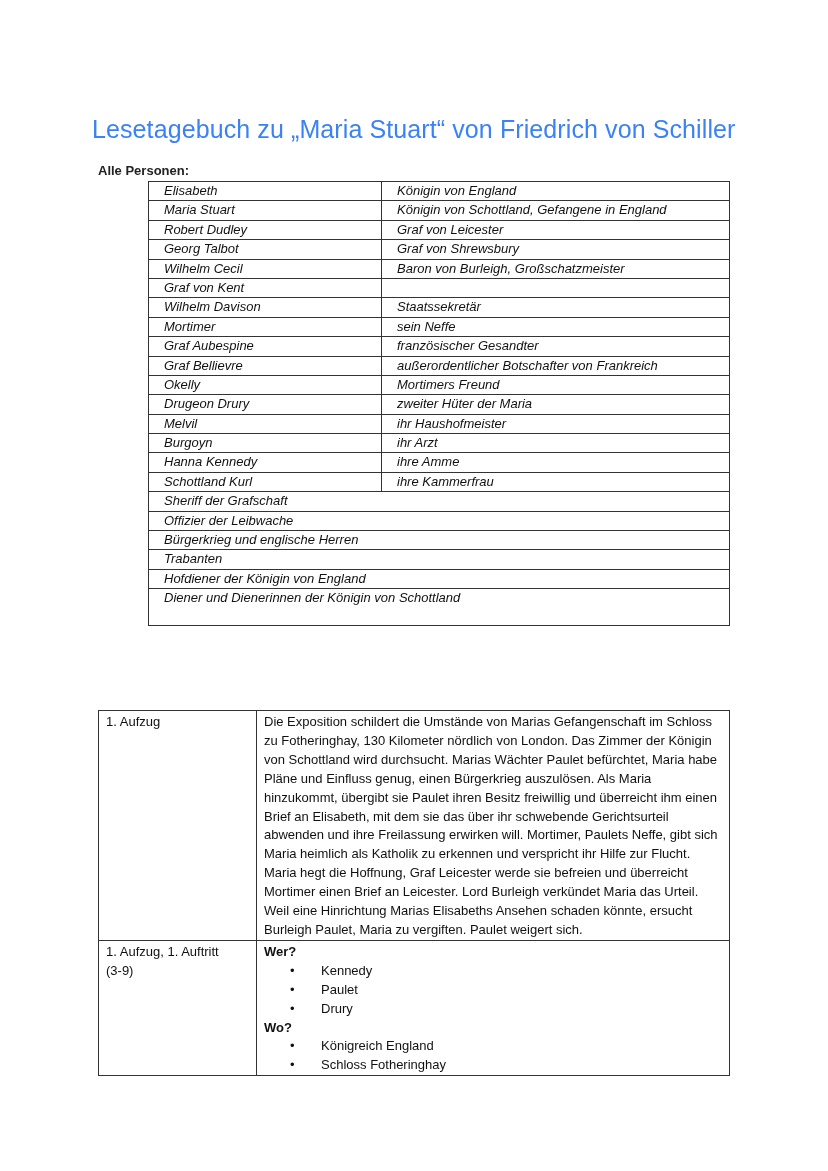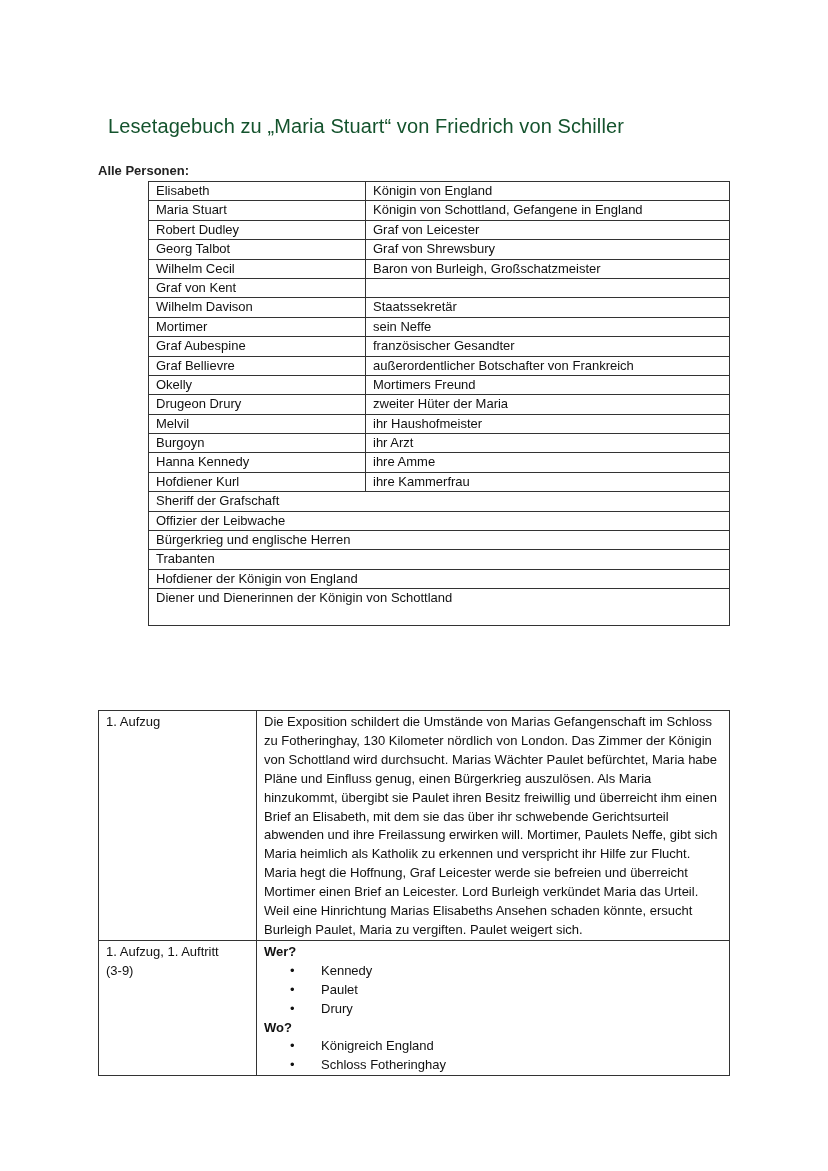--- a/index.html
+++ b/index.html
@@ -1,34 +1,34 @@
 <!DOCTYPE html>
 <html><head>
   <meta charset="utf-8">
   <style>
     html, body { margin: 0; padding: 0; background: #ffffff; }
     body {
       width: 828px; height: 1171px; position: relative; overflow: hidden;
       font-family: "Liberation Sans", sans-serif; color: #111;
     }
     .title {
-      position: absolute; left: 108px; top: 115px;
-      font-size: 20px; color: #14532d; letter-spacing: 0.1px; white-space: nowrap;
+      position: absolute; left: 92px; top: 115px;
+      font-size: 25px; color: #3b82f6; letter-spacing: 0.1px; white-space: nowrap;
     }
     .subtitle {
       position: absolute; left: 98px; top: 163px;
       font-size: 13px; color: #222; font-weight: bold;
     }
     table { border-collapse: collapse; font-size: 13px; }
     .persons {
       position: absolute; left: 148px; top: 181px; width: 582px;
     }
     .persons td {
-      border: 1.3px solid #333; padding: 0 7px; height: 18.4px; line-height: 18px;
-      vertical-align: top; white-space: nowrap;
+      border: 1.3px solid #333; padding: 0 15px; height: 18.4px; line-height: 18px;
+      vertical-align: top; white-space: nowrap; font-style: italic;
     }
     .persons td.name { width: 202px; }
     .persons tr.last td { height: 36px; }
     .acts {
       position: absolute; left: 98px; top: 710px; width: 632px;
     }
     .acts td {
       border: 1.3px solid #333; padding: 2px 7px 0 7px; vertical-align: top;
       line-height: 18.9px;
     }
@@ -103,21 +103,21 @@
       </tr>
       <tr>
         <td class="name">Burgoyn</td>
         <td>ihr Arzt</td>
       </tr>
       <tr>
         <td class="name">Hanna Kennedy</td>
         <td>ihre Amme</td>
       </tr>
       <tr>
-        <td class="name">Hofdiener Kurl</td>
+        <td class="name">Schottland Kurl</td>
         <td>ihre Kammerfrau</td>
       </tr>
       <tr>
         <td colspan="2">Sheriff der Grafschaft</td>
       </tr>
       <tr>
         <td colspan="2">Offizier der Leibwache</td>
       </tr>
       <tr>
         <td colspan="2">Bürgerkrieg und englische Herren</td>

